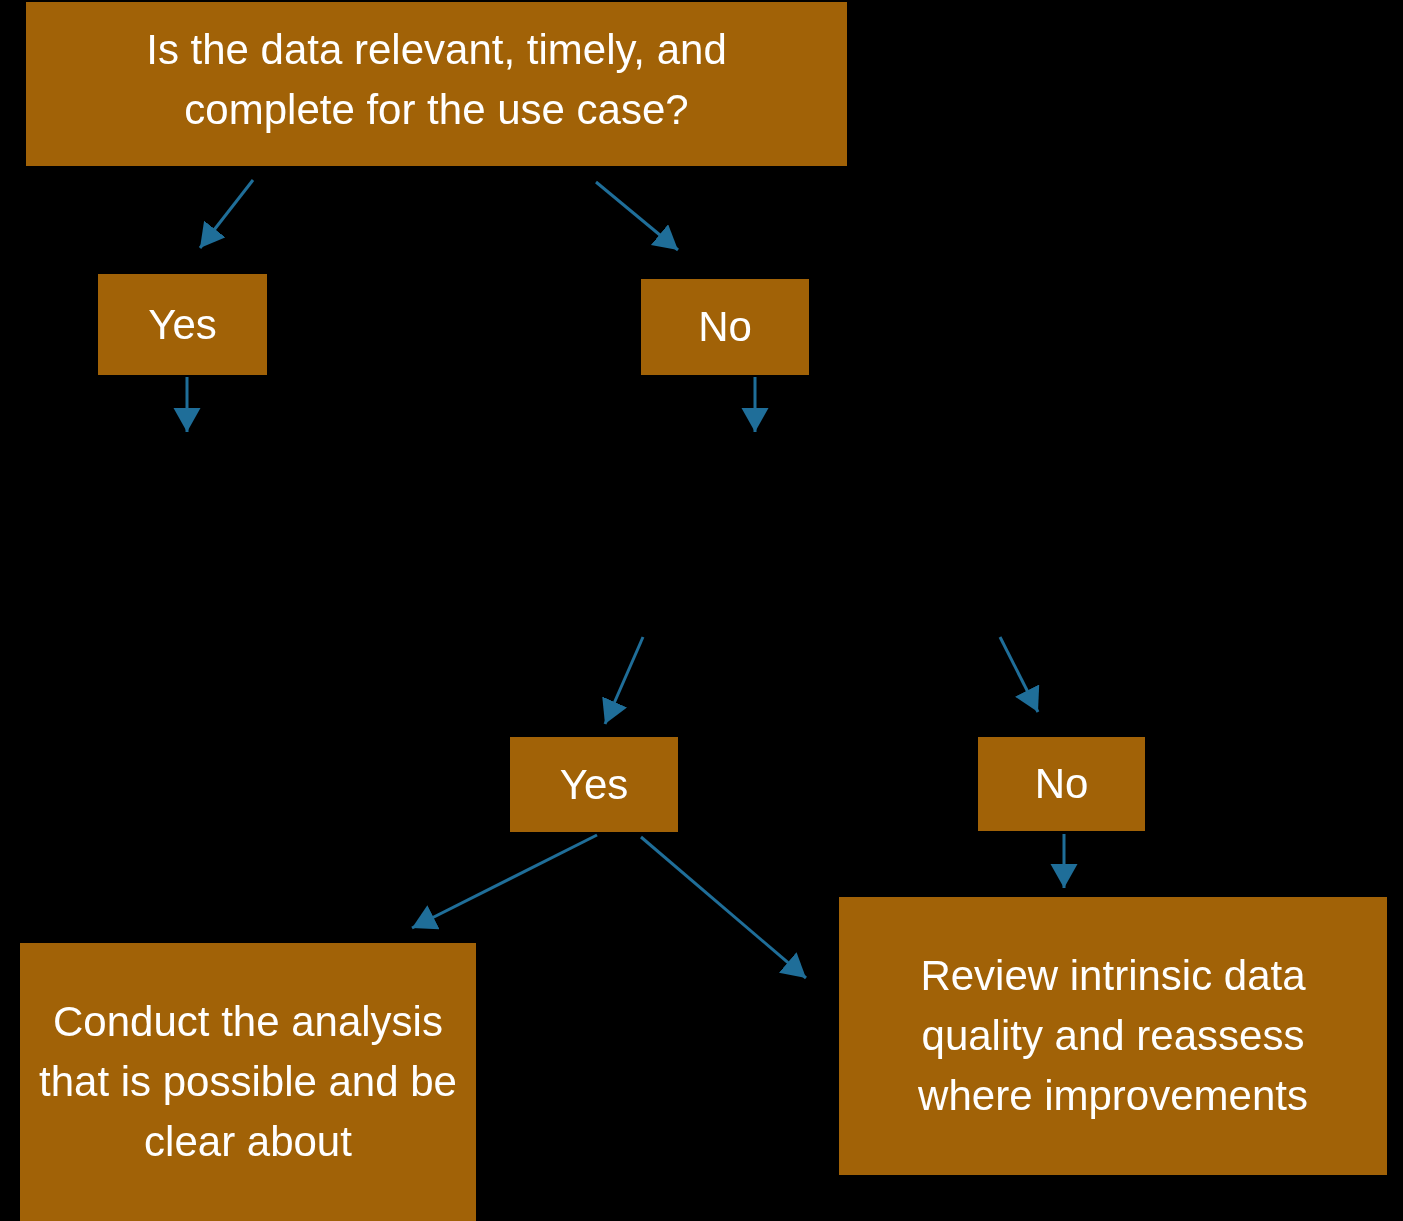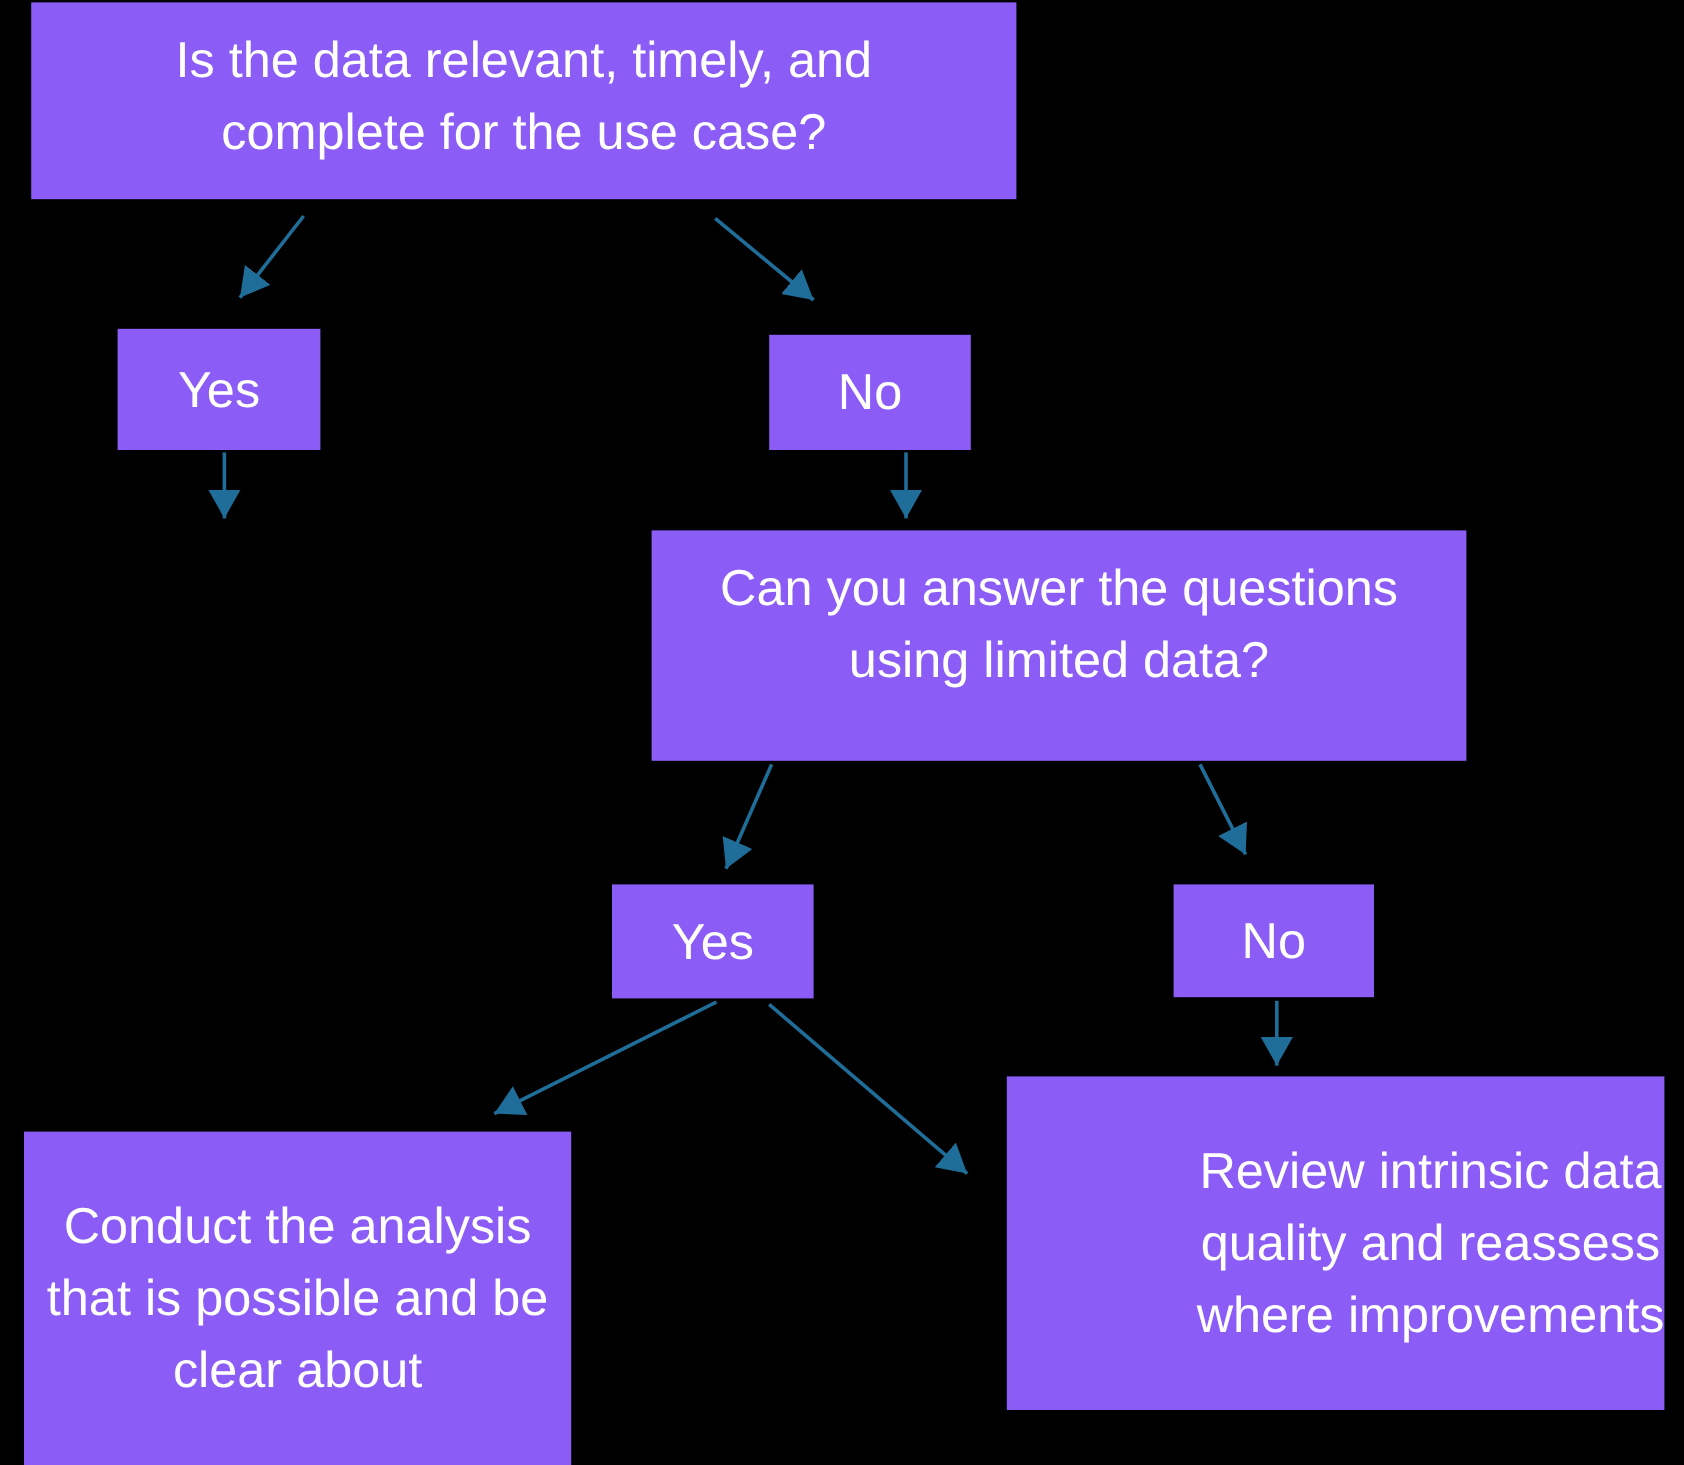--- a/index.html
+++ b/index.html
@@ -18,21 +18,21 @@
   .edges {
     position: absolute;
     left: 0;
     top: 0;
     width: 1403px;
     height: 1221px;
     pointer-events: none;
   }
   .node {
     position: absolute;
-    background: #8b5cf6;
+    background: #a16207;
     color: #ffffff;
     display: flex;
     align-items: center;
     justify-content: center;
     text-align: center;
     font-size: 42px;
     line-height: 60px;
     box-sizing: border-box;
   }
   .node span {
@@ -40,21 +40,21 @@
     display: block;
   }
   .node-q1       { left: 26px;  top: 2px;   width: 821px; height: 164px; padding-bottom: 8px; }
   .node-yes1     { left: 98px;  top: 274px; width: 169px; height: 101px; }
   .node-no1      { left: 641px; top: 279px; width: 168px; height: 96px; }
   .node-proceed  { left: 0px;   top: 449px; width: 364px; height: 184px; }
   .node-q2       { left: 543px; top: 442px; width: 679px; height: 192px; padding-bottom: 36px; }
   .node-yes2     { left: 510px; top: 737px; width: 168px; height: 95px; }
   .node-no2      { left: 978px; top: 737px; width: 167px; height: 94px; }
   .node-conduct  { left: 20px;  top: 943px; width: 456px; height: 278px; }
-  .node-review   { left: 839px; top: 897px; width: 548px; height: 278px; justify-content: flex-end; }
+  .node-review   { left: 839px; top: 897px; width: 548px; height: 278px; }
 </style>
 </head>
 <body>
 
 <div class="stage">
 
   <svg class="edges" viewBox="0 0 1403 1221" xmlns="http://www.w3.org/2000/svg">
     <defs>
       <marker id="arrowhead" markerWidth="10" markerHeight="10" refX="8" refY="4.5" orient="auto" markerUnits="strokeWidth">
         <path d="M0,0 L8,4.5 L0,9 z" fill="#1f6e99"></path>
@@ -79,24 +79,20 @@
 
   <div class="node node-yes1">
     <span>Yes</span>
   </div>
 
   <div class="node node-no1">
     <span>No</span>
   </div>
 
 
-  <div class="node node-q2">
-    <span>Can you answer the questions
-using limited data?</span>
-  </div>
 
   <div class="node node-yes2">
     <span>Yes</span>
   </div>
 
   <div class="node node-no2">
     <span>No</span>
   </div>
 
   <div class="node node-conduct">

